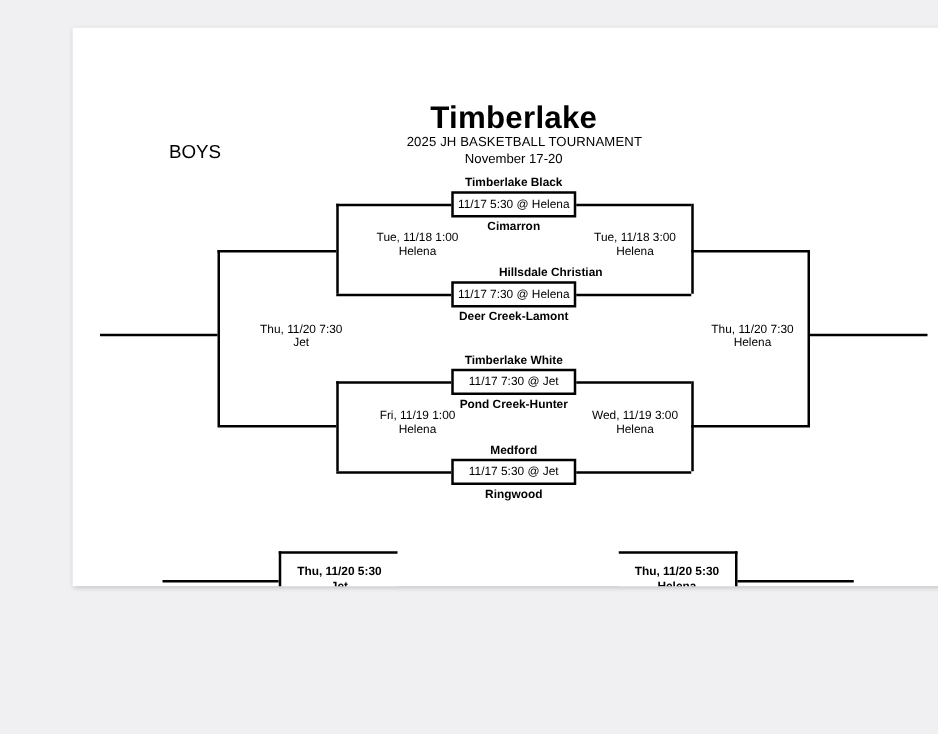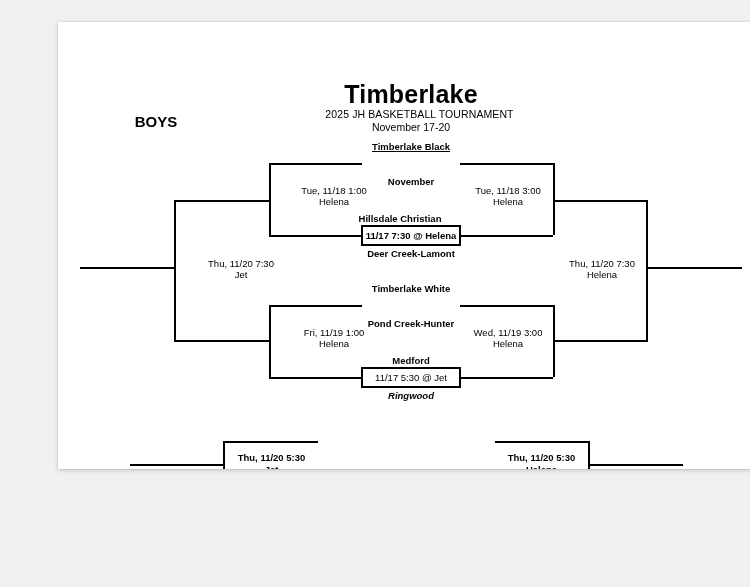--- a/index.html
+++ b/index.html
@@ -49,21 +49,21 @@
     letter-spacing: 0.1px;
   }
   #subtitle2 {
     left: 0; right: 0; top: 99px;
     font-size: 10.5px;
   }
   #boys {
     left: 48px; top: 91px;
     width: 100px;
     font-size: 15px;
-    font-weight: bold;
+    font-weight: normal;
     text-align: center;
   }
   .round-label {
     font-size: 9.5px;
     font-weight: normal;
     width: 120px;
   }
   .round-label .l2 { display: block; }
   .team {
     font-size: 9.5px;
@@ -167,25 +167,28 @@
     </div>
 
     <div class="v" style="left:495px; top:141px; height:72px;"></div>
     <div class="h" style="left:402px; top:141px; width:93px;"></div>
     <div class="h" style="left:402px; top:213px; width:93px;"></div>
     <div class="t round-label" style="left:390px; top:163px;">
       <span>Tue, 11/18 3:00</span>
       <span class="l2">Helena</span>
     </div>
 
-    <div class="t team" style="left:283px; top:119px;text-decoration:underline;">Timberlake Black</div>
-    <div class="t team" style="left:283px; top:154px;">November</div>
-
-    <div class="t team" style="left:272px; top:191px;">Hillsdale Christian</div>
-    <div class="gamebox" style="left:303px; top:203px; width:100px; height:21px;font-weight:bold;">
+    <div class="t team" style="left:283px; top:119px;">Timberlake Black</div>
+    <div class="gamebox" style="left:303px; top:131px; width:100px; height:21px;">
+      <span>11/17 5:30 @ Helena</span>
+    </div>
+    <div class="t team" style="left:283px; top:154px;">Cimarron</div>
+
+    <div class="t team" style="left:284px; top:191px;text-align:right;">Hillsdale Christian</div>
+    <div class="gamebox" style="left:303px; top:203px; width:100px; height:21px;">
       <span>11/17 7:30 @ Helena</span>
     </div>
     <div class="t team" style="left:283px; top:226px;">Deer Creek-Lamont</div>
 
     <div class="v" style="left:211px; top:283px; height:72px;"></div>
     <div class="h" style="left:211px; top:283px; width:93px;"></div>
     <div class="h" style="left:211px; top:355px; width:93px;"></div>
     <div class="t round-label" style="left:216px; top:305px;">
       <span>Fri, 11/19 1:00</span>
       <span class="l2">Helena</span>
@@ -193,27 +196,30 @@
 
     <div class="v" style="left:495px; top:283px; height:72px;"></div>
     <div class="h" style="left:402px; top:283px; width:93px;"></div>
     <div class="h" style="left:402px; top:355px; width:93px;"></div>
     <div class="t round-label" style="left:390px; top:305px;">
       <span>Wed, 11/19 3:00</span>
       <span class="l2">Helena</span>
     </div>
 
     <div class="t team" style="left:283px; top:261px;">Timberlake White</div>
+    <div class="gamebox" style="left:303px; top:273px; width:100px; height:21px;">
+      <span>11/17 7:30 @ Jet</span>
+    </div>
     <div class="t team" style="left:283px; top:296px;">Pond Creek-Hunter</div>
 
     <div class="t team" style="left:283px; top:333px;">Medford</div>
     <div class="gamebox" style="left:303px; top:345px; width:100px; height:21px;">
       <span>11/17 5:30 @ Jet</span>
     </div>
-    <div class="t team" style="left:283px; top:368px;font-style:italic;">Ringwood</div>
+    <div class="t team" style="left:283px; top:368px;">Ringwood</div>
 
     <div class="h" style="left:72px; top:442px; width:93px;"></div>
     <div class="cbox open-right" style="left:165px; top:419px; width:95px; height:46px;">
       <div>
         <span>Thu, 11/20 5:30</span><br>
         <span>Jet</span>
       </div>
     </div>
 
 

